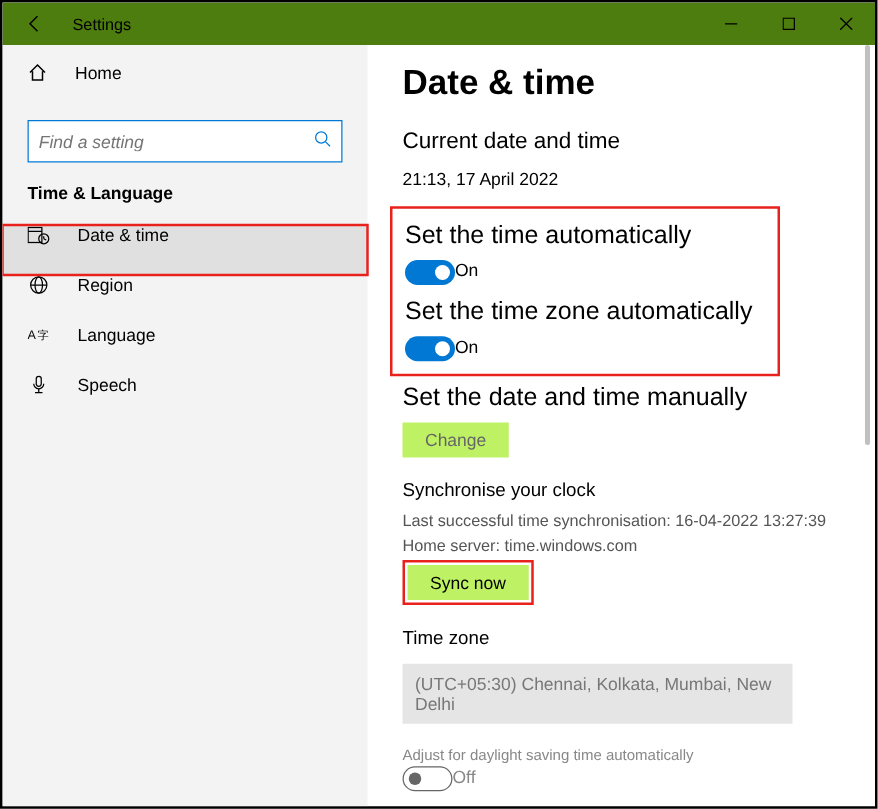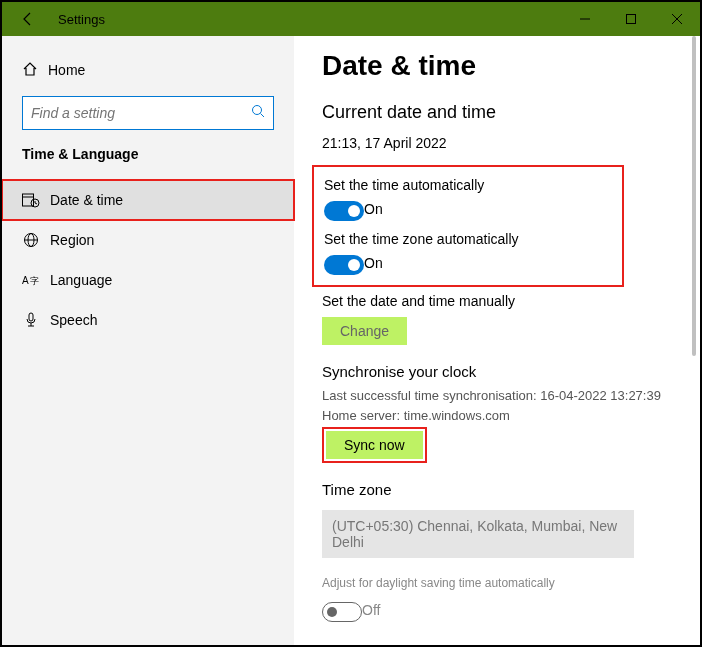--- a/index.html
+++ b/index.html
@@ -5,36 +5,36 @@
   * { box-sizing: border-box; margin: 0; padding: 0; font-family: "Segoe UI", sans-serif; }
   body { width: 702px; height: 647px; background: #fff; border: 2px solid #000; position: relative; overflow: hidden; }
   .titlebar { height: 34px; display: flex; align-items: center; padding: 0 0 0 14px; background: #4d7c0f; }
   .titlebar .back { width: 24px; height: 24px; display:flex; align-items:center; justify-content:center; cursor:pointer; }
   .titlebar .title { font-size: 13px; margin-left: 18px; color: #000; }
   .titlebar .spacer { flex: 1; }
   .winbtn { width: 46px; height: 34px; display:flex; align-items:center; justify-content:center; cursor:pointer; }
   .winbtn svg { width:10px; height:10px; }
   .content { display: flex; height: calc(100% - 34px); }
   .sidebar { width: 292px; background: #f3f3f3; padding: 14px 0 0 0; }
-  .home-row, .side-item { display:flex; align-items:center; height: 40px; padding-left: 20px; font-size: 14px; cursor:pointer; gap: 10px; }
+  .home-row, .side-item { display:flex; align-items:flex-start; height: 40px; padding-left: 20px; font-size: 14px; cursor:pointer; gap: 22px; }
   .search-wrap { margin: 6px 20px 16px 20px; }
   .search { width: 100%; height: 34px; border: 1px solid #0078d4; background: #fff; display:flex; align-items:center; padding: 0 8px; }
   .search input { flex:1; border:none; outline:none; font-size:14px; font-style: italic; color:#666; background:transparent; }
   .search .sicon { color:#0078d4; }
   .sidebar h3 { font-size: 14px; font-weight: 600; padding: 0 20px 10px 20px; }
   .side-list { margin-top: 8px; }
   .side-item.selected { background: #e0e0e0; }
   .side-item .icon { width:18px; display:flex; justify-content:center; }
   .highlight-red { outline: 2px solid #e8211c; outline-offset: -1px; }
   .main { flex:1; padding: 14px 30px 0 28px; overflow:hidden; position:relative; }
   .main h1 { font-size: 28px; font-weight: 600; margin-bottom: 20px; }
   .main h2 { font-size: 18px; font-weight: 400; margin-bottom: 12px; }
   .datetime { font-size: 14px; margin-bottom: 14px; }
   .boxed { border: 2px solid #e8211c; padding: 6px 10px 10px 10px; margin-bottom: 6px; width: 312px; margin-left: -10px; }
-  .setting-label { font-size: 14px; margin: 4px 0 8px 0; }
+  .setting-label { font-size: 20px; margin: 4px 0 8px 0; }
   .toggle-row { display:flex; align-items:flex-start; margin-bottom: 10px; }
   .toggle { width: 40px; height: 20px; border-radius: 10px; position:relative; cursor:pointer; }
   .toggle.on { background:#0078d4; }
   .toggle.off { background:#fff; border:1px solid #666; }
   .toggle.on::after { content:""; position:absolute; width:12px; height:12px; background:#fff; border-radius:50%; top:4px; right:4px; }
   .toggle.off::after { content:""; position:absolute; width:10px; height:10px; background:#666; border-radius:50%; top:4px; left:4px; }
   .toggle-state { font-size:14px; }
   .btn { background:#bef264; border:none; padding: 6px 18px; font-size:14px; color:#666; cursor:default; display:inline-block; }
   .btn.enabled { color:#000; cursor:pointer; }
   .sync-box { border: 2px solid #e8211c; padding: 2px; display:inline-block; margin-top: 2px; }
@@ -171,18 +171,18 @@
         <button class="btn enabled">Sync now</button>
       </div>
     </div>
 
     <div class="section">
       <h2 style="font-size:15px;font-weight:400">Time zone</h2>
       <div class="tz-field">(UTC+05:30) Chennai, Kolkata, Mumbai, New Delhi</div>
     </div>
 
     <div class="dst">Adjust for daylight saving time automatically</div>
-    <div class="toggle-row" style="margin-top:12px">
+    <div class="toggle-row" style="margin-top:2px">
       <div class="toggle off"></div>
       <span class="toggle-state" style="color:#888">Off</span>
     </div>
   </div>
 </div>
 
 </body></html>

